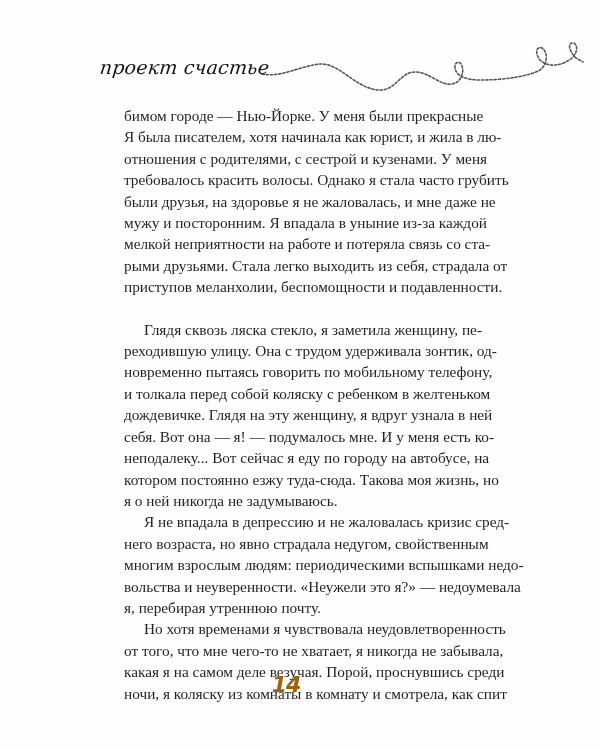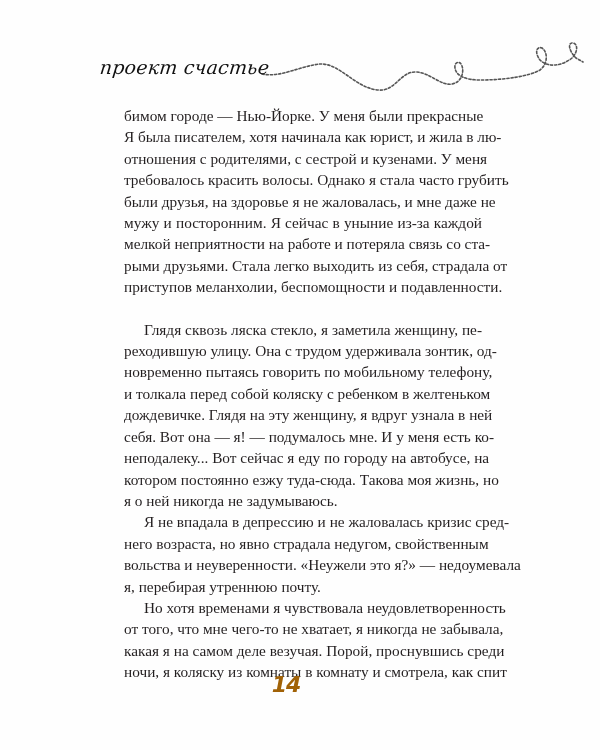--- a/index.html
+++ b/index.html
@@ -109,41 +109,42 @@
 
   <div class="running-head">проект счастье</div>
 
   <div class="body-text">
     <p>
       <span class="line">бимом городе — Нью-Йорке. У меня были прекрасные</span>
       <span class="line">Я была писателем, хотя начинала как юрист, и жила в лю-</span>
       <span class="line">отношения с родителями, с сестрой и кузенами. У меня</span>
       <span class="line">требовалось красить волосы. Однако я стала часто грубить</span>
       <span class="line">были друзья, на здоровье я не жаловалась, и мне даже не</span>
-      <span class="line">мужу и посторонним. Я сейчас в уныние из-за каждой</span>
+      <span class="line">мужу и посторонним. Я впадала в уныние из-за каждой</span>
       <span class="line">мелкой неприятности на работе и потеряла связь со ста-</span>
       <span class="line">рыми друзьями. Стала легко выходить из себя, страдала от</span>
       <span class="line">приступов меланхолии, беспомощности и подавленности.</span>
     </p>
 
     <p class="gap">
       <span class="line first">Глядя сквозь ляска стекло, я заметила женщину, пе-</span>
       <span class="line">реходившую улицу. Она с трудом удерживала зонтик, од-</span>
       <span class="line">новременно пытаясь говорить по мобильному телефону,</span>
       <span class="line">и толкала перед собой коляску с ребенком в желтеньком</span>
       <span class="line">дождевичке. Глядя на эту женщину, я вдруг узнала в ней</span>
       <span class="line">себя. Вот она — я! — подумалось мне. И у меня есть ко-</span>
       <span class="line">неподалеку... Вот сейчас я еду по городу на автобусе, на</span>
       <span class="line">котором постоянно езжу туда-сюда. Такова моя жизнь, но</span>
       <span class="line last">я о ней никогда не задумываюсь.</span>
     </p>
 
     <p>
       <span class="line first">Я не впадала в депрессию и не жаловалась кризис сред-</span>
       <span class="line">него возраста, но явно страдала недугом, свойственным</span>
+      <span class="line">многим взрослым людям: периодическими вспышками недо-</span>
       <span class="line">вольства и неуверенности. «Неужели это я?» — недоумевала</span>
       <span class="line last">я, перебирая утреннюю почту.</span>
     </p>
 
     <p>
       <span class="line first">Но хотя временами я чувствовала неудовлетворенность</span>
       <span class="line">от того, что мне чего-то не хватает, я никогда не забывала,</span>
       <span class="line">какая я на самом деле везучая. Порой, проснувшись среди</span>
       <span class="line">ночи, я коляску из комнаты в комнату и смотрела, как спит</span>
     </p>

